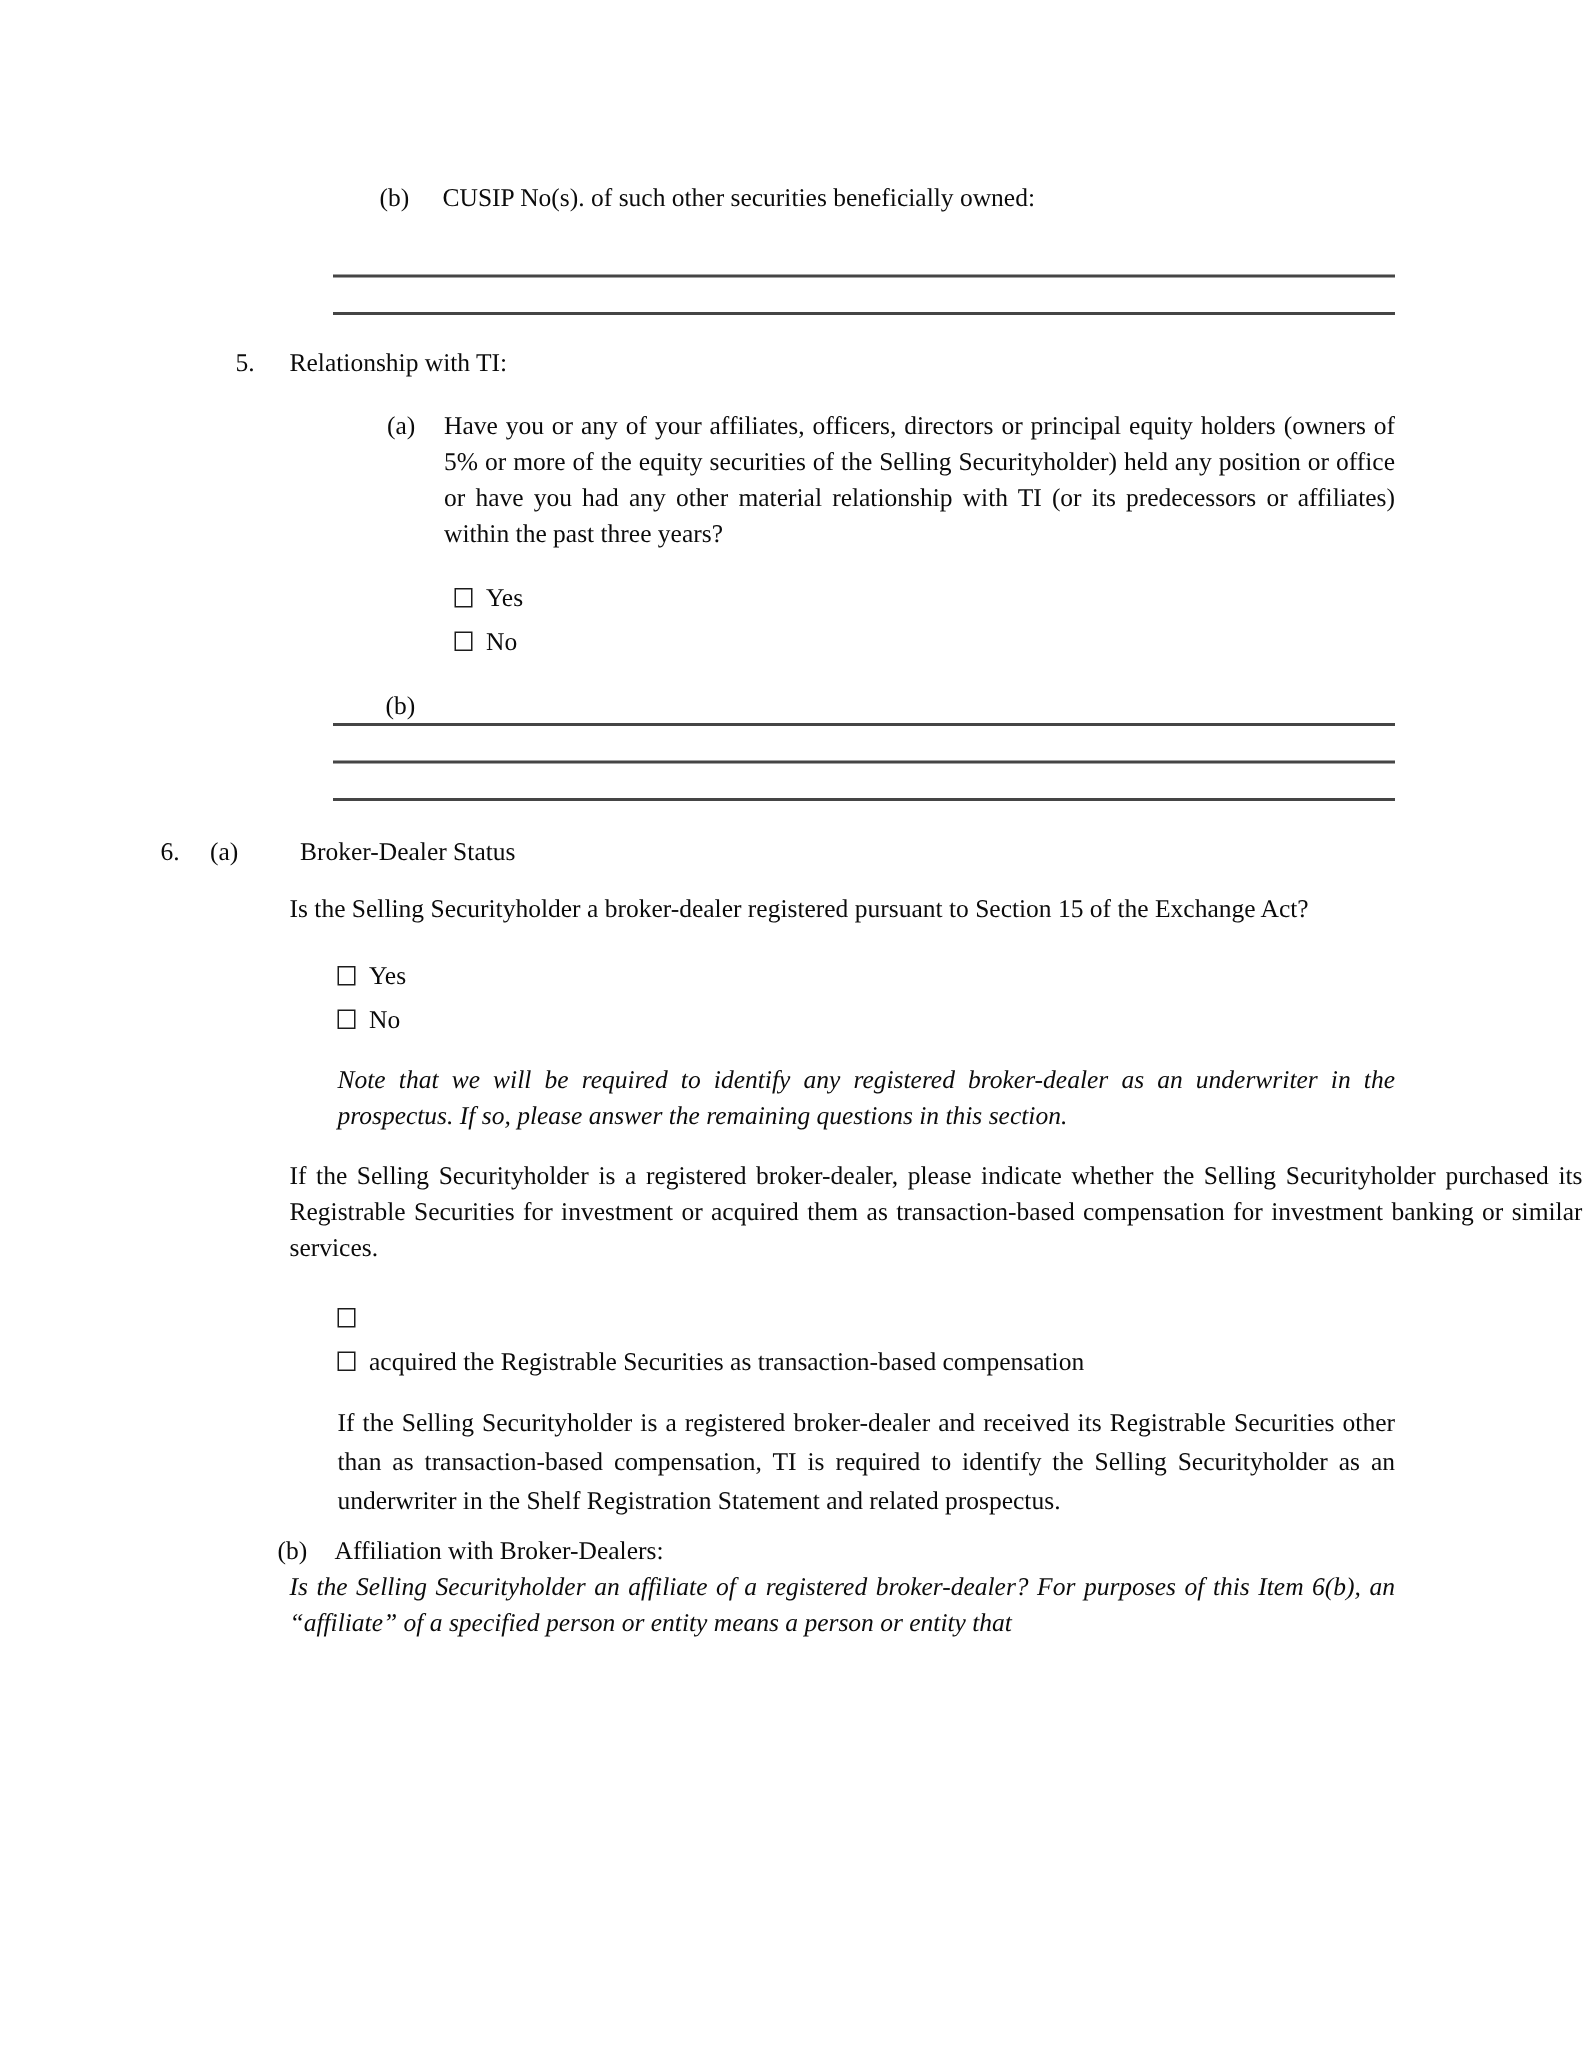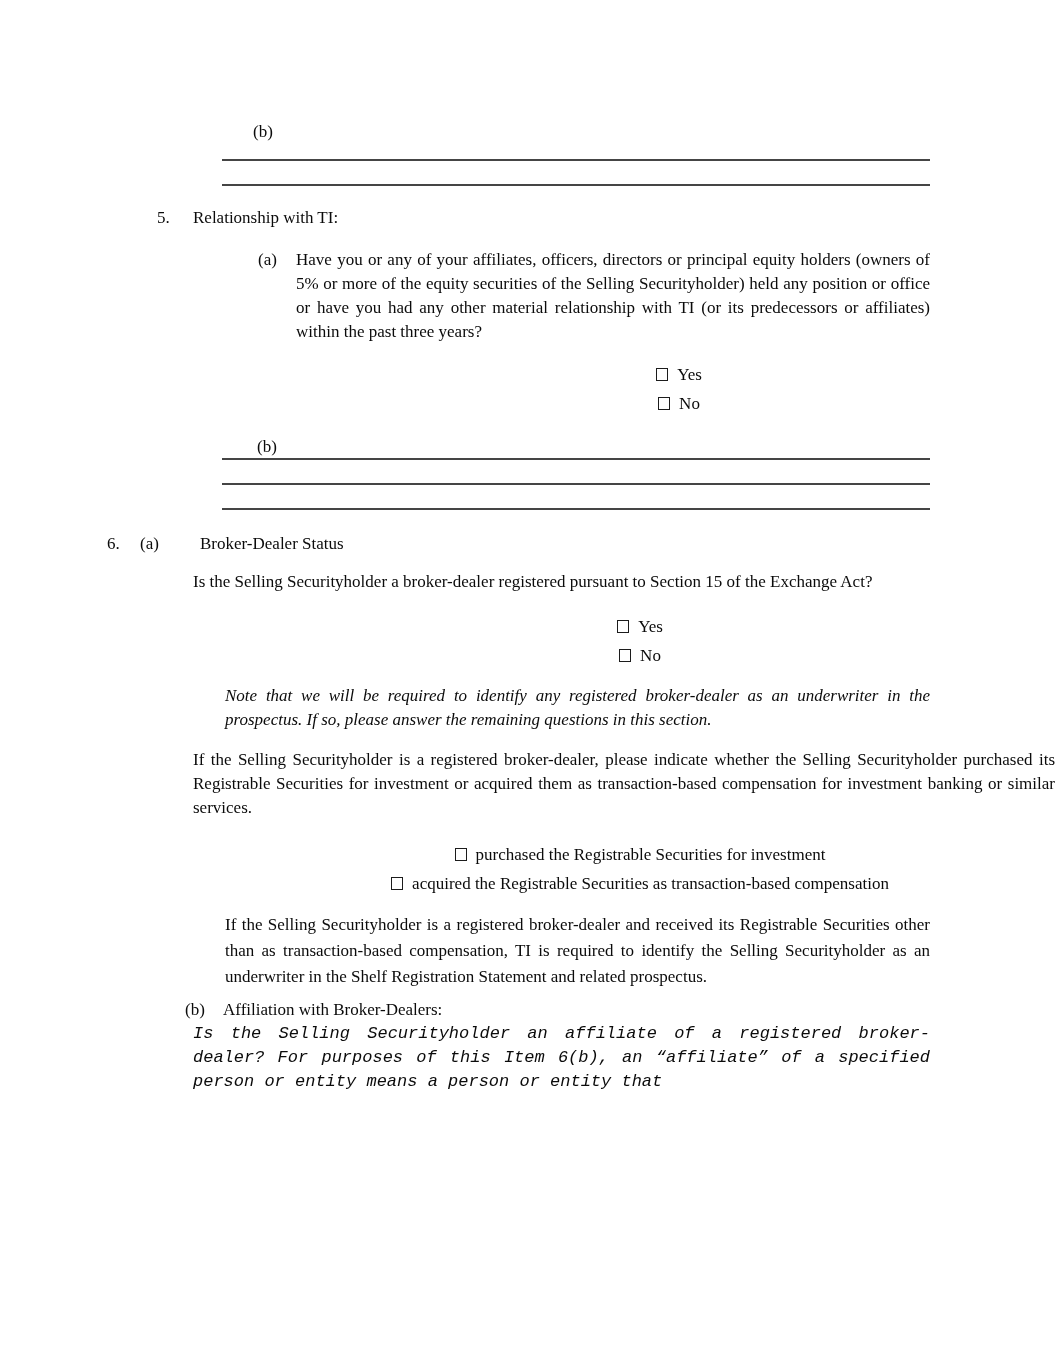--- a/index.html
+++ b/index.html
@@ -37,21 +37,21 @@
   .sec6-head .num { display: inline-block; width: 33px; }
   .sec6-head .sub { display: inline-block; width: 60px; }
 
   
   .item5a { margin-top: 18px; margin-left: 296px; margin-right: 125px; text-align: justify; }
   .item5a .hlabel { left: -38px; }
   .item5b { margin-top: 17px; margin-left: 296px; margin-right: 125px; }
   .item5b .hlabel { left: -39px; }
 
   
-  .cbgroup { line-height: 29px; text-align: center; }
+  .cbgroup { line-height: 29px; }
   .cbg5 { margin-top: 16px; margin-left: 303px; }
   .cbg6 { margin-top: 18px; margin-left: 225px; }
   .cbg6b { margin-top: 20px; margin-left: 225px; }
   .cb {
     display: inline-block;
     width: 12px; height: 13px;
     border: 1.5px solid #1c1c1c;
     margin-right: 9px;
     vertical-align: -1px;
     background: #ffffff;
@@ -60,29 +60,30 @@
 
   
   .q1 { margin-top: 14px; margin-left: 193px; margin-right: 125px; text-align: justify; }
   .q2 { margin-top: 16px; margin-left: 193px; text-align: justify; }
   .note1 { margin-top: 14px; margin-left: 225px; margin-right: 125px; font-style: italic; text-align: justify; }
   .note2 { margin-top: 14px; margin-left: 225px; margin-right: 125px; text-align: justify; line-height: 26px; }
 
   
   .item6b-head { margin-top: 8px; margin-left: 185px; }
   .item6b-head .blabel { display: inline-block; width: 38px; }
-  .item6b-text { margin-left: 193px; margin-right: 125px; font-style: italic; text-align: justify; font-family: Liberation Mono, monospace; }
+  .item6b-text { margin-left: 193px; margin-right: 125px; font-style: italic; text-align: justify; }
 </style>
 </head>
 <body>
 
 <div class="page">
 
   <div class="hang item-cusip">
     <span class="hlabel">(b)</span>
+    <span>CUSIP No(s). of such other securities beneficially owned:</span>
   </div>
 
   <div class="lines lines-top">
     <div class="bline"></div>
     <div class="bline"></div>
   </div>
 
   <div class="sec5-head">
     <span class="num">5.</span><span>Relationship with TI:</span>
   </div>
@@ -125,21 +126,21 @@
       <span class="cb"></span><span>No</span>
     </div>
   </div>
 
   <div class="note1">Note that we will be required to identify any registered broker-dealer as an underwriter in the prospectus. If so, please answer the remaining questions in this section.</div>
 
   <div class="q2">If the Selling Securityholder is a registered broker-dealer, please indicate whether the Selling Securityholder purchased its Registrable Securities for investment or acquired them as transaction-based compensation for investment banking or similar services.</div>
 
   <div class="cbgroup cbg6b">
     <div>
-      <span class="cb"></span><span>purchased the Registrable Securities for investment</span>
+      <span class="cb"></span>
     </div>
     <div>
       <span class="cb"></span><span>acquired the Registrable Securities as transaction-based compensation</span>
     </div>
   </div>
 
   <div class="note2">If the Selling Securityholder is a registered broker-dealer and received its Registrable Securities other than as transaction-based compensation, TI is required to identify the Selling Securityholder as an underwriter in the Shelf Registration Statement and related prospectus.</div>
 
   <div class="item6b-head">
     <span class="blabel">(b)</span><span>Affiliation with Broker-Dealers:</span>

